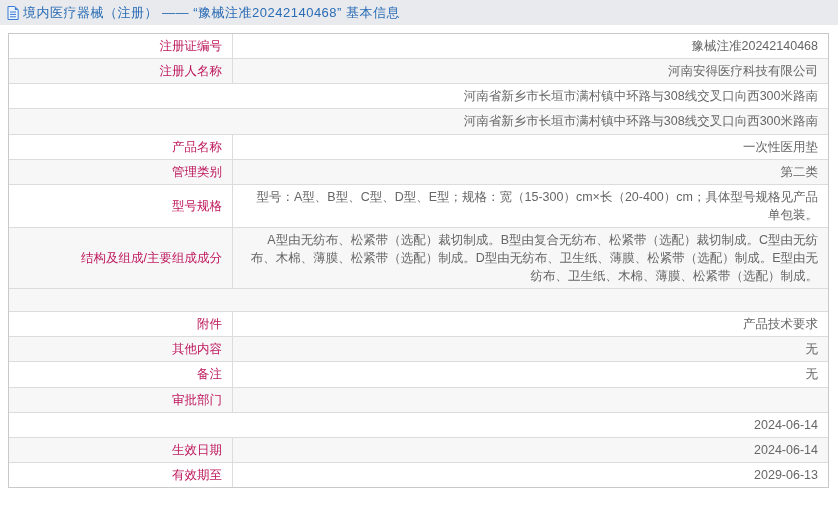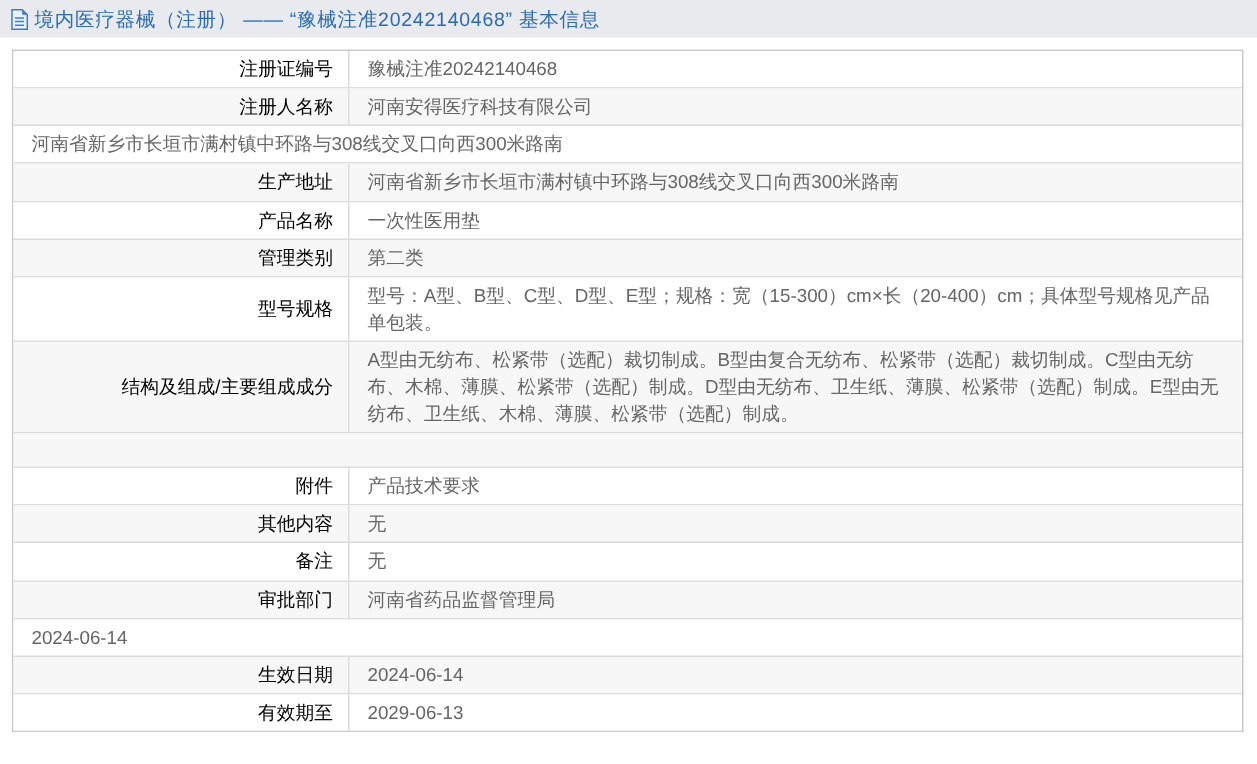--- a/index.html
+++ b/index.html
@@ -37,31 +37,32 @@
     background: #ffffff;
   }
   .row:last-child { border-bottom: none; }
   .row.alt { background: #f7f7f8; }
   .cell { font-size: 12.5px; line-height: 1.45; }
   .cell.label {
     width: 224px;
     flex: 0 0 224px;
     text-align: right;
     padding: 3px 10px 3px 4px;
-    color: #000000;
+    color: #be185d;
     border-right: 1px solid #dcdcdc;
     align-self: stretch;
     display: flex;
     align-items: center;
     justify-content: flex-end;
   }
   .cell.value {
     flex: 1 1 auto;
     padding: 3px 10px 3px 12px;
     color: #666666;
+    text-align: right;
   }
 </style>
 </head>
 <body>
 
 <div class="titlebar">
   <span class="doc-icon">
     <svg width="12" height="14" viewBox="0 0 12 14">
       <path d="M1 0.5 h6.8 l3.4 3.4 v9.6 h-10.2 z" fill="#eaf2fb" stroke="#3a7bd5" stroke-width="1"></path>
       <path d="M7.8 0.5 l3.4 3.4 h-3.4 z" fill="#3a7bd5"></path>
@@ -83,23 +84,20 @@
     <div class="row alt">
       <div class="cell label">
         <span>注册人名称</span>
       </div>
       <div class="cell value"><span>河南安得医疗科技有限公司</span></div>
     </div>
     <div class="row">
       <div class="cell value"><span>河南省新乡市长垣市满村镇中环路与308线交叉口向西300米路南</span></div>
     </div>
     <div class="row alt">
-      <div class="cell label">
-        <span>生产地址</span>
-      </div>
       <div class="cell value"><span>河南省新乡市长垣市满村镇中环路与308线交叉口向西300米路南</span></div>
     </div>
     <div class="row">
       <div class="cell label">
         <span>产品名称</span>
       </div>
       <div class="cell value"><span>一次性医用垫</span></div>
     </div>
     <div class="row alt">
       <div class="cell label">
@@ -137,21 +135,20 @@
     <div class="row">
       <div class="cell label">
         <span>备注</span>
       </div>
       <div class="cell value"><span>无</span></div>
     </div>
     <div class="row alt">
       <div class="cell label">
         <span>审批部门</span>
       </div>
-      <div class="cell value"><span>河南省药品监督管理局</span></div>
     </div>
     <div class="row">
       <div class="cell value"><span>2024-06-14</span></div>
     </div>
     <div class="row alt">
       <div class="cell label">
         <span>生效日期</span>
       </div>
       <div class="cell value"><span>2024-06-14</span></div>
     </div>

